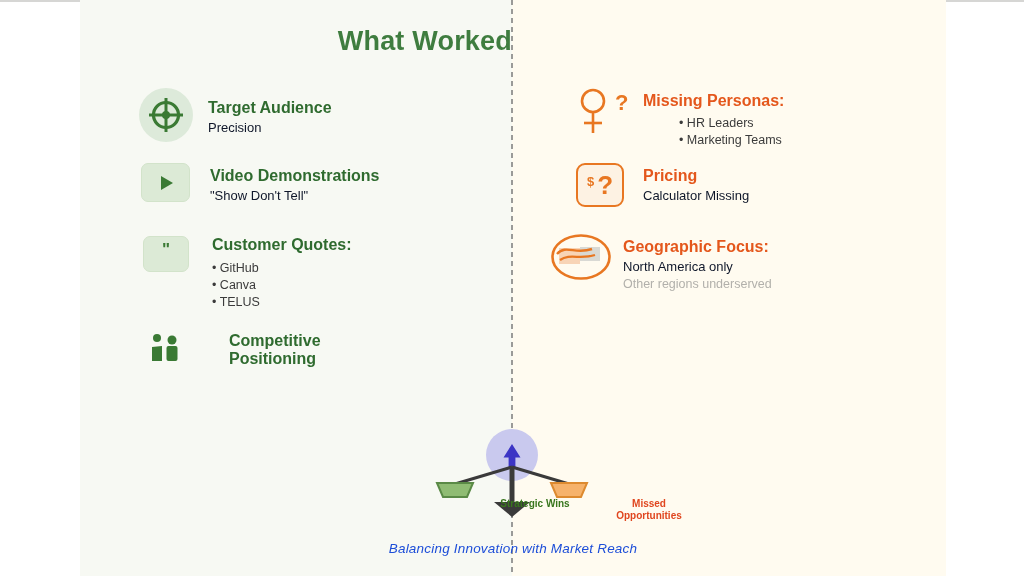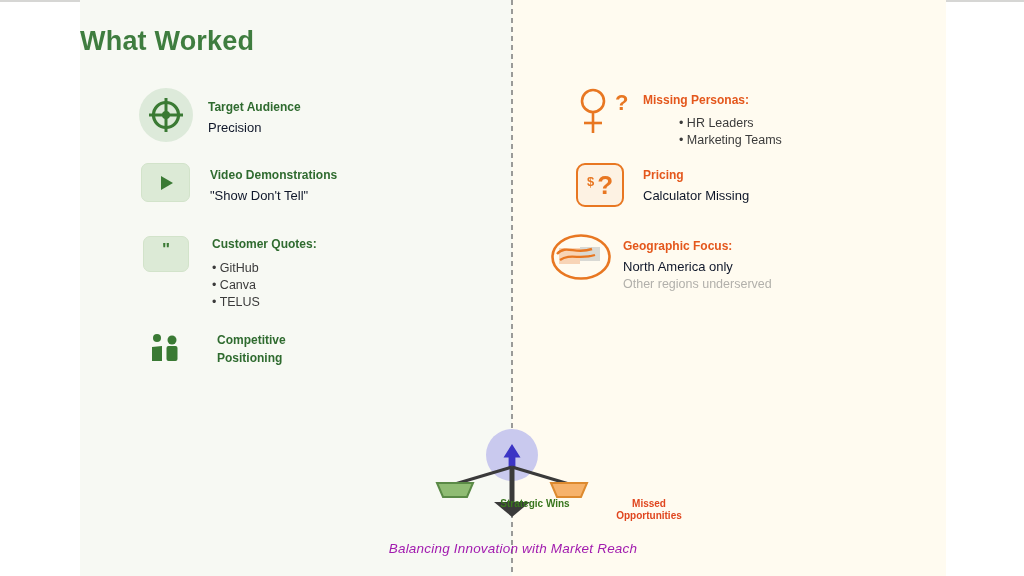--- a/index.html
+++ b/index.html
@@ -8,30 +8,30 @@
     background:#ffffff; font-family:"Liberation Sans", sans-serif;
   }
   .top-hairline { position:absolute; left:0; top:0; width:1024px; height:2px; background:#d6d6d4; }
   .slide { position:absolute; left:80px; top:0; width:866px; height:576px; }
   .half-left  { position:absolute; left:0;    top:0; width:432px; height:576px; background:#f7f9f3; }
   .half-right { position:absolute; left:432px; top:0; width:434px; height:576px; background:#fffbf0; }
   .divider {
     position:absolute; left:431px; top:0; width:2px; height:576px;
     background:repeating-linear-gradient(to bottom, #9a9a98 0 5px, transparent 5px 9px);
   }
-  .heading { position:absolute; top:26px; font-size:27px; font-weight:bold; letter-spacing:0.2px; text-align:left; }
+  .heading { position:absolute; top:26px; font-size:27px; font-weight:bold; letter-spacing:0.2px; text-align:right; }
   .heading.worked { left:0; width:432px; color:#3f7d3f; }
   .heading.missed { left:432px; width:434px; color:#ed7117; }
 
   .item { position:absolute; display:flex; align-items:flex-start; }
   .icon-col { flex:0 0 auto; }
   .left .icon-col  { width:69px; }
   .right .icon-col { width:67px; }
 
-  .item-title { font-size:12px; font-weight:bold; line-height:17.5px; }
+  .item-title { font-size:16px; font-weight:bold; line-height:17.5px; }
   .green-title  { color:#2f6b2f; }
   .orange-title { color:#e4571c; }
   .item-sub  { font-size:13px; color:#0f172a; margin-top:3px; line-height:16px; }
   .item-note { font-size:12.5px; color:#b2b0ab; margin-top:2px; line-height:15px; }
   .bullets { margin-top:7px; }
   .bullet { font-size:12.5px; color:#3b3b3b; line-height:15.5px; margin-bottom:1.5px; }
   .bullet::before { content:"• "; }
 
   
   .target-circle {
@@ -56,21 +56,21 @@
   .price-dollar { font-size:13px; font-weight:bold; color:#e87722; margin-right:3px; margin-top:-8px; }
   .price-q { font-size:26px; font-weight:bold; color:#e87722; }
 
   
   .scale-svg { position:absolute; left:310px; top:427px; }
   .scale-label { position:absolute; width:100px; text-align:center; font-size:10px; font-weight:bold; line-height:11.5px; }
   .scale-label.wins { left:405px; top:498px; color:#38761d; }
   .scale-label.opps { left:519px; top:498px; color:#e0461f; }
   .caption {
     position:absolute; left:0; top:541px; width:866px; text-align:center;
-    font-size:13.5px; font-style:italic; color:#a21caf; letter-spacing:0.2px;
+    font-size:13.5px; font-style:italic; color:#1d4ed8; letter-spacing:0.2px;
   }
 </style>
 </head>
 <body>
 
 <div class="stage">
   <div class="top-hairline"></div>
 
   <div class="slide">
     <div class="half-left"></div>
@@ -130,21 +130,21 @@
       <div class="icon-col">
         <div>
           <svg width="36" height="36" viewBox="0 0 36 36">
             <circle cx="9" cy="8" r="4" fill="#3a7a34"></circle>
             <path d="M4 17 L14 16 L14 31 L4 31 Z" fill="#3a7a34"></path>
             <circle cx="24" cy="10" r="4.5" fill="#3a7a34"></circle>
             <rect x="18.5" y="16" width="11" height="15" rx="2" fill="#3a7a34"></rect>
           </svg>
         </div>
       </div>
-      <div class="item-text" style="margin-top:2px; width:115px;">
+      <div class="item-text" style="margin-top:2px; width:115px;margin-left:12px;">
         <div class="item-title green-title">Competitive Positioning</div>
       </div>
     </div>
 
     <div class="item right" style="left:496px; top:88px;">
       <div class="icon-col">
         <div class="venus-wrap">
           <span>
             <svg width="34" height="50" viewBox="0 0 34 50">
               <circle cx="17" cy="13" r="11" fill="none" stroke="#e87722" stroke-width="2.6"></circle>

